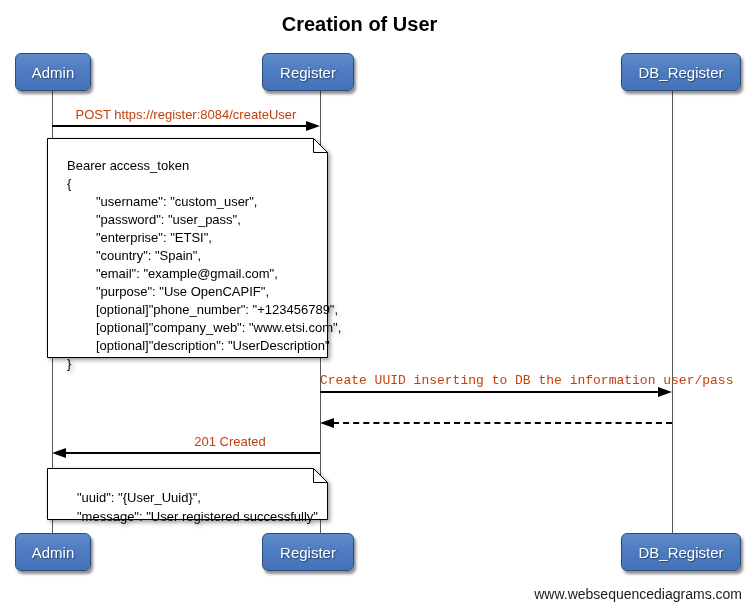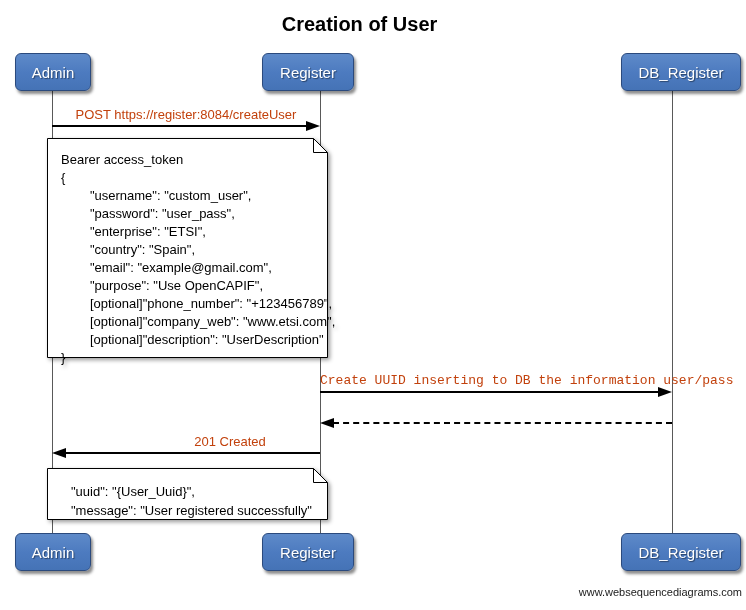--- a/index.html
+++ b/index.html
@@ -58,30 +58,30 @@
   .m3-label{left:320px;width:352px;top:404px;}
   .m3-line{left:333px;width:339px;top:422px;}
   .m3-head{left:320px;top:418px;}
   .m4-label{left:52px;width:268px;top:434px;padding-left:44px;}
   .m4-line{left:65px;width:255px;top:452px;}
   .m4-head{left:52px;top:448px;}
   
   .note{position:absolute;z-index:3;filter:drop-shadow(2px 2px 2px rgba(0,0,0,0.40));}
   .note svg{position:absolute;left:0;top:0;}
   .note pre{
-    position:absolute;margin:6px;font-family:"Liberation Sans","DejaVu Sans",sans-serif;
+    position:absolute;margin:12px;font-family:"Liberation Sans","DejaVu Sans",sans-serif;
     font-size:13px;line-height:18px;color:#000;tab-size:8;white-space:pre;
   }
   .note1{left:47px;top:138px;width:281px;height:220px;}
   .note1 pre{left:8px;top:7px;}
   .note2{left:47px;top:468px;width:281px;height:52px;}
   .note2 pre{left:18px;top:8px;line-height:19px;}
   
   .footer{
-    position:absolute;right:4px;top:586px;font-size:11px;color:#1a1a1a;z-index:5;
+    position:absolute;right:4px;top:586px;font-size:14px;color:#1a1a1a;z-index:5;
   }
 </style>
 </head>
 <body>
 
 <div id="canvas">
 
   <div class="title">Creation of User</div>
 
   <div class="lifeline ll-admin"></div>

